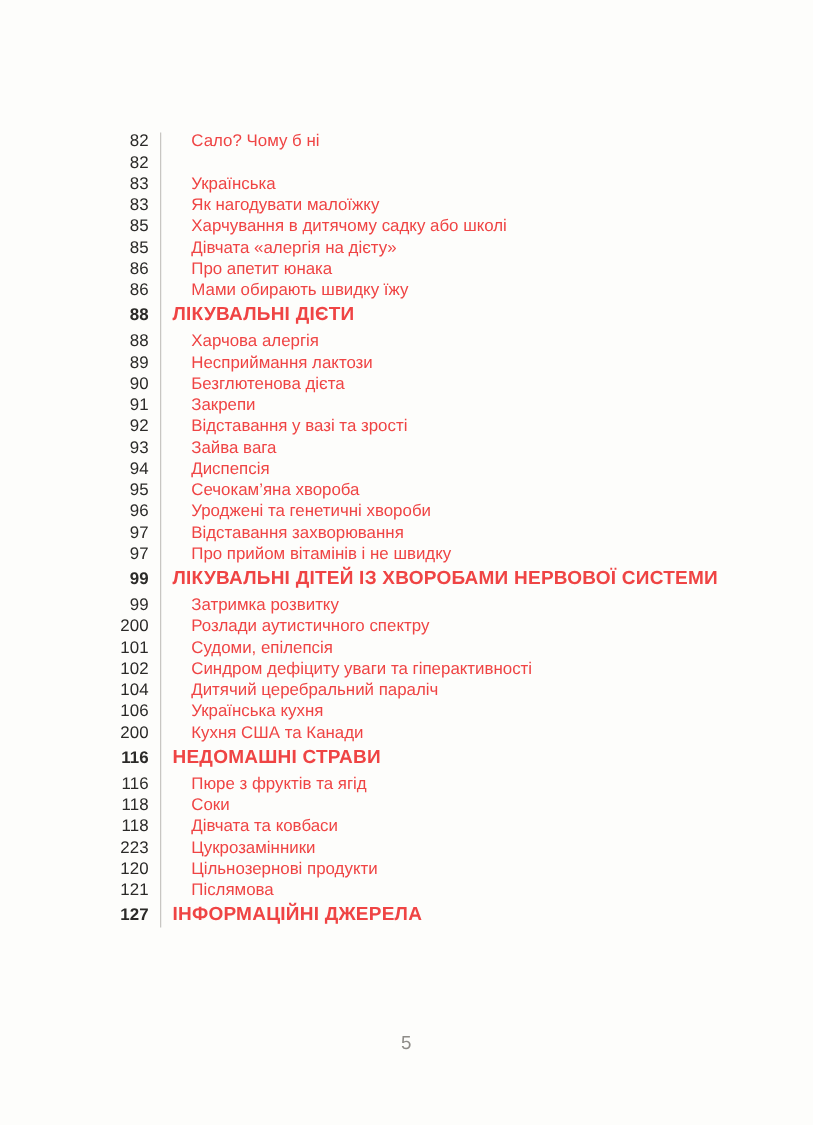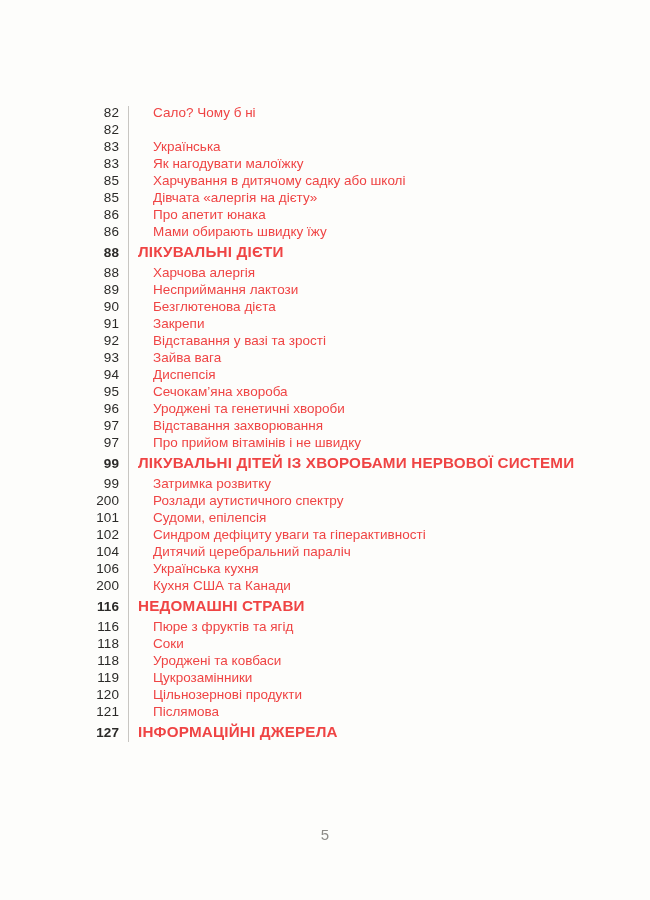--- a/index.html
+++ b/index.html
@@ -222,24 +222,24 @@
       <div class="row item">
         <span class="num">116</span>
         <span class="title">Пюре з фруктів та ягід</span>
       </div>
       <div class="row item">
         <span class="num">118</span>
         <span class="title">Соки</span>
       </div>
       <div class="row item">
         <span class="num">118</span>
-        <span class="title">Уроджені та ковбаси</span>
-      </div>
-      <div class="row item">
-        <span class="num">119</span>
+        <span class="title">Дівчата та ковбаси</span>
+      </div>
+      <div class="row item">
+        <span class="num">223</span>
         <span class="title">Цукрозамінники</span>
       </div>
       <div class="row item">
         <span class="num">120</span>
         <span class="title">Цільнозернові продукти</span>
       </div>
       <div class="row item">
         <span class="num">121</span>
         <span class="title">Післямова</span>
       </div>

